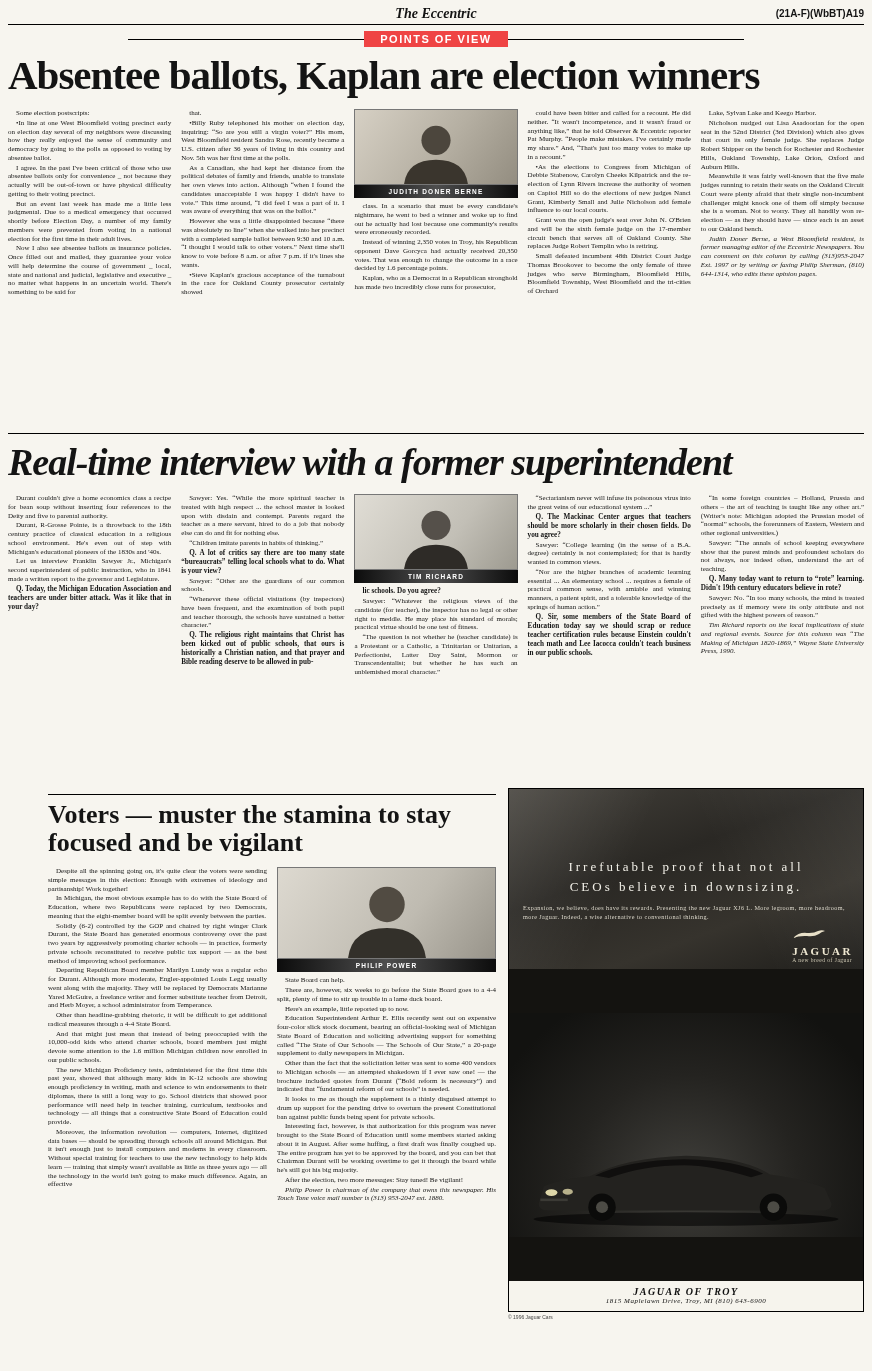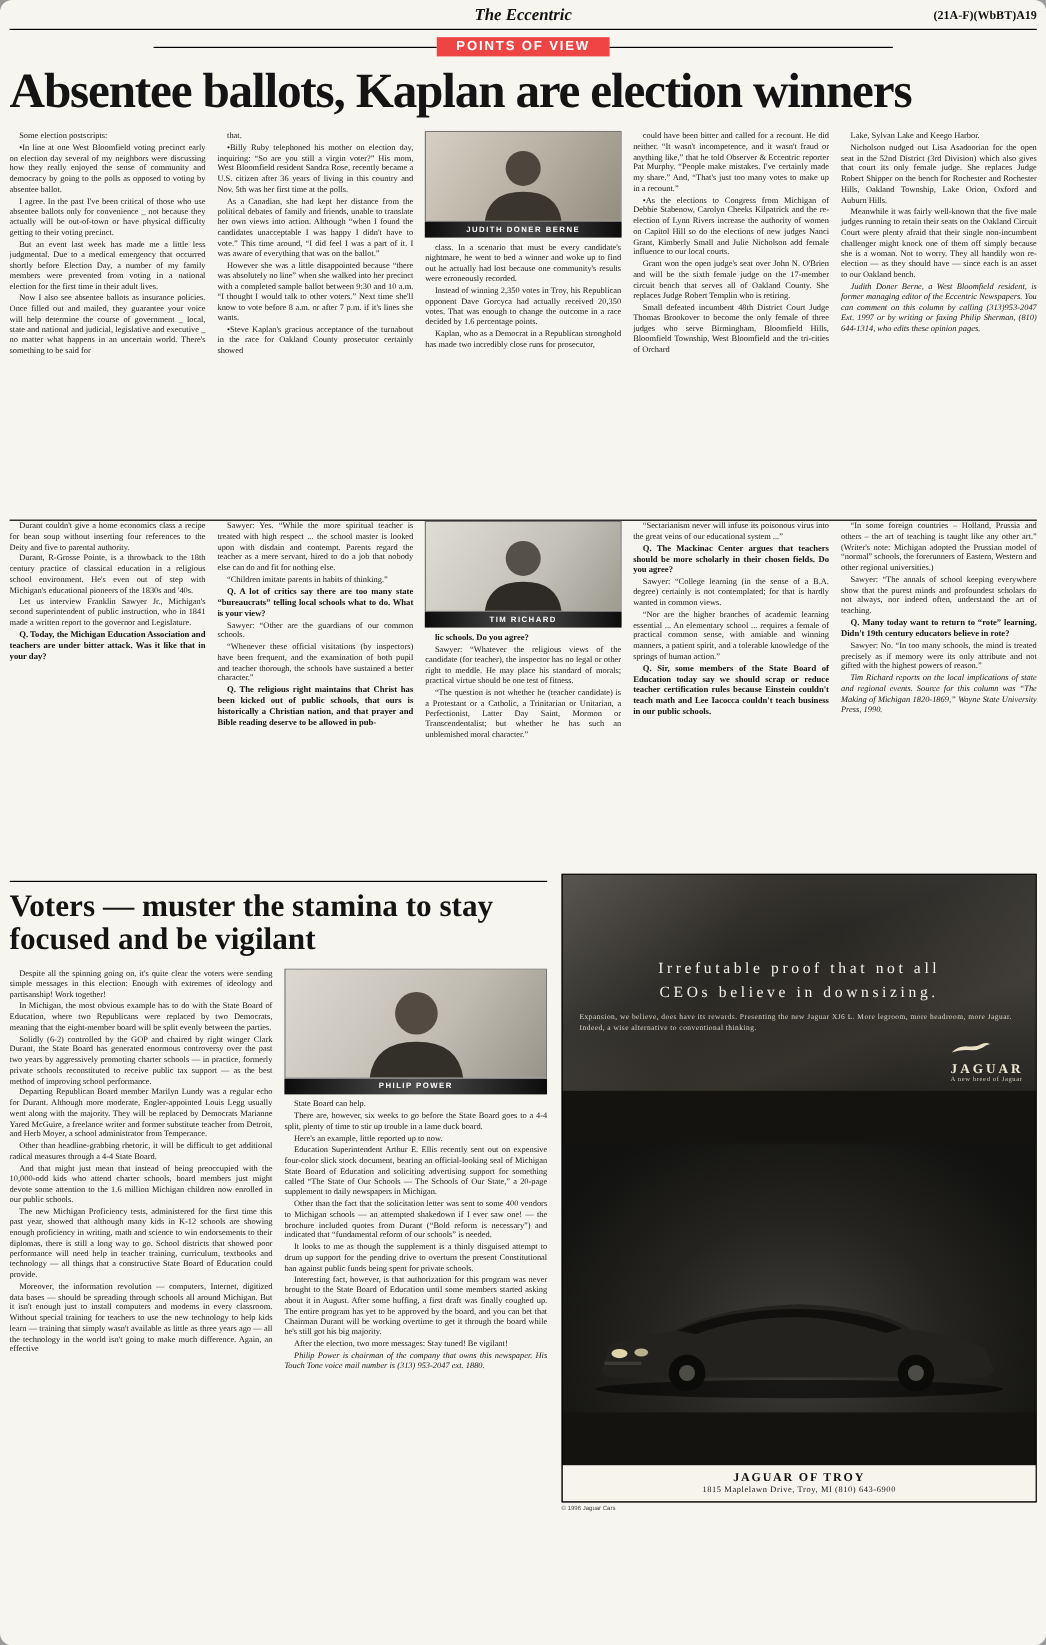--- a/index.html
+++ b/index.html
@@ -2,28 +2,27 @@
 <html><head>
 <meta charset="utf-8">
 <style>
   * { margin:0; padding:0; box-sizing:border-box; }
   html,body { background:#9a9a9a; }
   .page {
     width:872px; height:1371px; margin:0 auto; position:relative; overflow:hidden;
     background:#f7f5ef; color:#141414;
     font-family:"Liberation Serif", serif;
     padding:5px 8px;
-    border-radius:10px;
   }
   
   .masthead { position:relative; height:20px; border-bottom:1.5px solid #000; }
   .masthead-title { position:absolute; left:50%; transform:translateX(-50%); top:1px;
     font-size:14px; font-weight:bold; font-style:italic; }
   .masthead-pageid { position:absolute; right:0; top:3px;
-    font-family:Liberation Serif, serif; font-weight:bold; font-size:10px; }
+    font-family:Liberation Sans, sans-serif; font-weight:bold; font-size:10px; }
   
   .banner-row { display:flex; align-items:center; margin:6px 120px 3px 120px; }
   .banner-line { flex:1; border-top:1.5px solid #000; }
   .banner { background:#ef4444; color:#fff; font-family:"Liberation Sans", sans-serif;
     font-weight:bold; font-size:11px; letter-spacing:1.5px; padding:2px 16px; white-space:nowrap; }
   
   .headline1 { font-size:41px; font-weight:bold; letter-spacing:-1px; margin:4px 0 10px 0; }
   .headline2 { font-size:38px; font-weight:bold; font-style:italic; letter-spacing:-1px; margin:6px 0 10px 0; }
   .headline3 { font-size:26px; font-weight:bold; line-height:1.08; margin:6px 0 10px 0; }
   .rule { border-top:1px solid #000; margin:6px 0 0 0; }
@@ -41,41 +40,41 @@
   .photo { height:76px; position:relative; overflow:hidden; border:0.5px solid #777; }
   .photo svg { position:absolute; bottom:-1px; left:50%; transform:translateX(-50%); height:92%; }
   .photo-a { background:linear-gradient(125deg,#d6d0c4 0%,#b5afa2 55%,#938d80 100%); }
   .photo-b { background:linear-gradient(125deg,#e0ddd5 0%,#c2bfb6 60%,#9d9a90 100%); }
   .photo-c { background:linear-gradient(125deg,#ddd9d0 0%,#bfbbb1 60%,#98948a 100%); height:92px; }
   .photo-caption { background:linear-gradient(90deg,#0c0c0c 0%,#4e4e4e 50%,#0c0c0c 100%);
     color:#fff; font-family:"Liberation Sans", sans-serif; font-weight:bold; font-size:6.5px;
     letter-spacing:1.2px; text-align:center; padding:2.5px 0; }
   
   .bottom { display:flex; gap:12px; height:552px; overflow:hidden; margin-top:6px; }
-  .bottom-left { width:448px; }
+  .bottom-left { width:448px;margin-left:40px; }
   .bottom-left .rule { margin-bottom:2px; }
   .cols-a3 { height:452px; }
   
   .ad-wrap { flex:1; }
   .ad { border:1.5px solid #000; background:#141310; height:524px; display:flex; flex-direction:column;gap:44px; }
   .ad-top { height:180px; position:relative; color:#f1efe7; overflow:hidden;
     background:
       linear-gradient(115deg, rgba(255,255,255,0.10) 0%, rgba(255,255,255,0) 35%),
       linear-gradient(245deg, rgba(255,255,255,0.07) 0%, rgba(255,255,255,0) 40%),
       linear-gradient(160deg,#45423c 0%, #2a2824 40%, #36332d 70%, #1e1d1a 100%);
   }
   .ad-headline { text-align:center; font-size:13px; letter-spacing:3px; margin-top:68px; line-height:1.5; }
   .ad-body { font-size:6.2px; letter-spacing:0.4px; color:#ddd9cc; margin:7px 14px 0 14px; line-height:1.5; }
   .ad-badge { position:absolute; right:10px; bottom:6px; }
   .ad-brand { font-size:11px; letter-spacing:2.5px; color:#efe8d2; font-weight:bold; }
   .ad-tagline { font-size:5.5px; color:#cfc9b4; letter-spacing:0.5px; }
   .ad-car { flex:1; position:relative;
     background:radial-gradient(ellipse at 50% 75%, #403f3b 0%, #242320 45%, #121210 85%); }
   .ad-car svg { position:absolute; bottom:8px; left:50%; transform:translateX(-50%); width:92%; }
-  .ad-dealer { background:#f6f4ed; color:#111; text-align:center; padding:5px 0 6px 0; }
+  .ad-dealer { background:#f6f4ed; color:#111; text-align:center; padding:5px 0 6px 0;font-style:italic; }
   .ad-dealer-name { font-size:10px; font-weight:bold; letter-spacing:1.5px; }
   .ad-dealer-address { font-size:7px; letter-spacing:0.5px; }
   .ad-fineprint { font-size:5px; color:#444; margin-top:2px; font-family:"Liberation Sans", sans-serif; }
 </style>
 </head>
 <body>
 
 <div class="page">
 
   <div class="masthead">
@@ -131,20 +130,21 @@
     <div class="col">
         <p>Lake, Sylvan Lake and Keego Harbor.</p>
         <p>Nicholson nudged out Lisa Asadoorian for the open seat in the 52nd District (3rd Division) which also gives that court its only female judge. She replaces Judge Robert Shipper on the bench for Rochester and Rochester Hills, Oakland Township, Lake Orion, Oxford and Auburn Hills.</p>
         <p>Meanwhile it was fairly well-known that the five male judges running to retain their seats on the Oakland Circuit Court were plenty afraid that their single non-incumbent challenger might knock one of them off simply because she is a woman. Not to worry. They all handily won re-election — as they should have — since each is an asset to our Oakland bench.</p>
         <p class="sig">Judith Doner Berne, a West Bloomfield resident, is former managing editor of the Eccentric Newspapers. You can comment on this column by calling (313)953-2047 Ext. 1997 or by writing or faxing Philip Sherman, (810) 644-1314, who edits these opinion pages.</p>
       </div>
   </div>
 
   <div class="rule"></div>
 
+  <h2 class="headline2">Real-time interview with a former superintendent</h2>
 
   <div class="cols cols-a2">
     <div class="col">
         <p>Durant couldn't give a home economics class a recipe for bean soup without inserting four references to the Deity and five to parental authority.</p>
         <p>Durant, R-Grosse Pointe, is a throwback to the 18th century practice of classical education in a religious school environment. He's even out of step with Michigan's educational pioneers of the 1830s and '40s.</p>
         <p>Let us interview Franklin Sawyer Jr., Michigan's second superintendent of public instruction, who in 1841 made a written report to the governor and Legislature.</p>
         <p class="q">Q. Today, the Michigan Education Association and teachers are under bitter attack. Was it like that in your day?</p>
       </div>
     <div class="col">
         <p>Sawyer: Yes. “While the more spiritual teacher is treated with high respect ... the school master is looked upon with disdain and contempt. Parents regard the teacher as a mere servant, hired to do a job that nobody else can do and fit for nothing else.</p>

